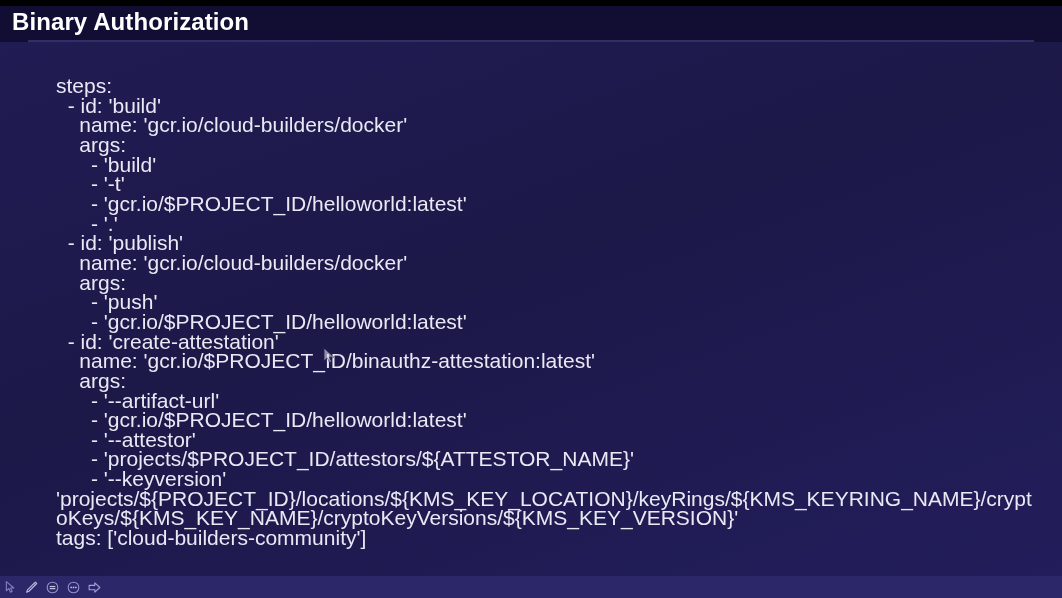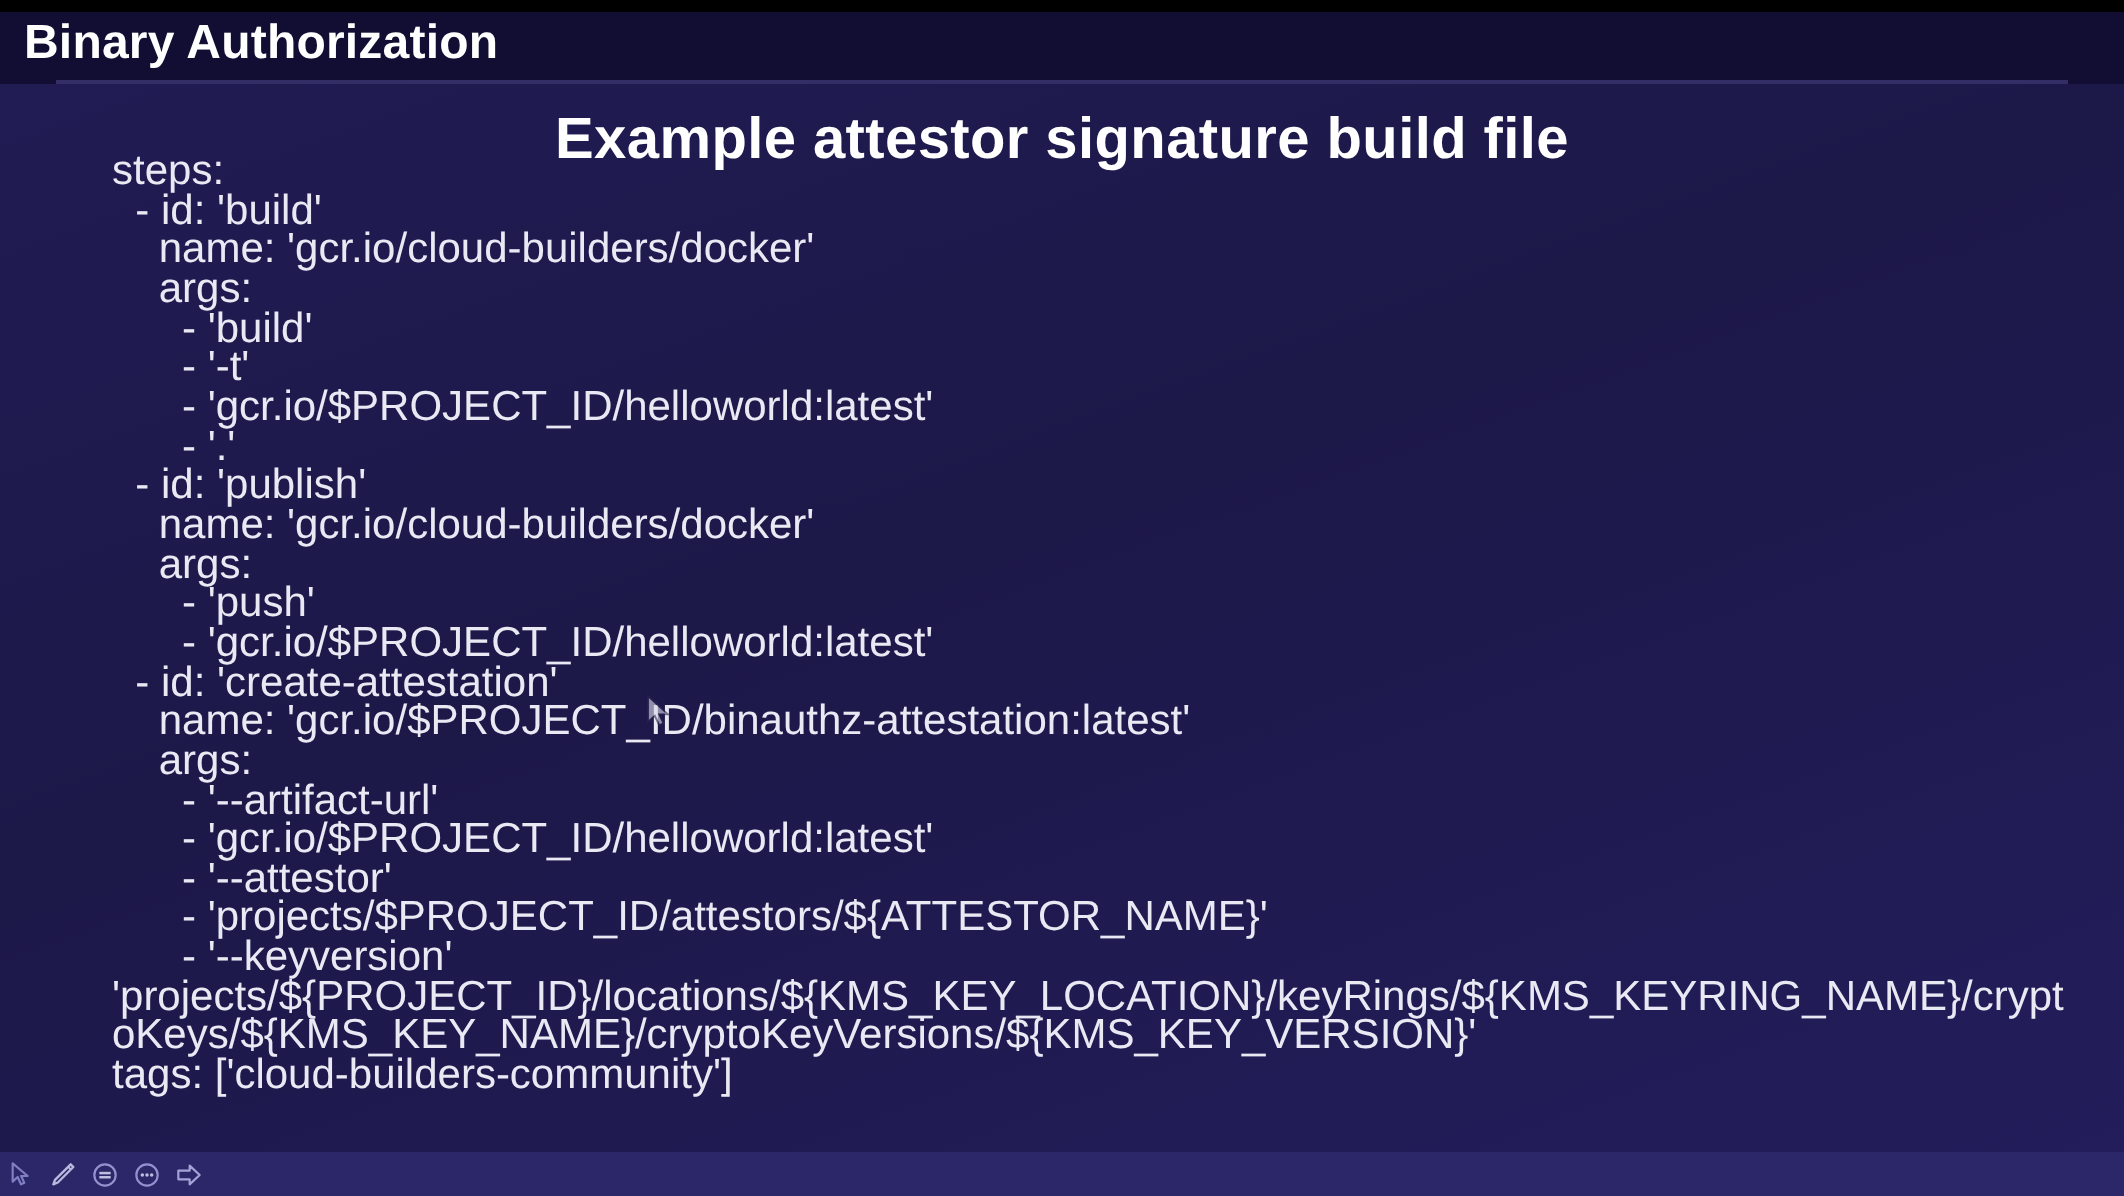--- a/index.html
+++ b/index.html
@@ -132,21 +132,20 @@
 <body>
 
 <div id="slide">
 
   <div class="top-letterbox"></div>
 
   <div class="header-band"></div>
   <div class="header-title">Binary Authorization</div>
   <div class="header-rule"></div>
 
-  <div class="slide-title">Example attestor signature build file</div>
 
   <div class="code-block"><div class="code-line">steps:</div><div class="code-line">  - id: 'build'</div><div class="code-line">    name: 'gcr.io/cloud-builders/docker'</div><div class="code-line">    args:</div><div class="code-line">      - 'build'</div><div class="code-line">      - '-t'</div><div class="code-line">      - 'gcr.io/$PROJECT_ID/helloworld:latest'</div><div class="code-line">      - '.'</div><div class="code-line">  - id: 'publish'</div><div class="code-line">    name: 'gcr.io/cloud-builders/docker'</div><div class="code-line">    args:</div><div class="code-line">      - 'push'</div><div class="code-line">      - 'gcr.io/$PROJECT_ID/helloworld:latest'</div><div class="code-line">  - id: 'create-attestation'</div><div class="code-line">    name: 'gcr.io/$PROJECT_ID/binauthz-attestation:latest'</div><div class="code-line">    args:</div><div class="code-line">      - '--artifact-url'</div><div class="code-line">      - 'gcr.io/$PROJECT_ID/helloworld:latest'</div><div class="code-line">      - '--attestor'</div><div class="code-line">      - 'projects/$PROJECT_ID/attestors/${ATTESTOR_NAME}'</div><div class="code-line">      - '--keyversion'</div><div class="code-line wrapped">'projects/${PROJECT_ID}/locations/${KMS_KEY_LOCATION}/keyRings/${KMS_KEYRING_NAME}/cryptoKeys/${KMS_KEY_NAME}/cryptoKeyVersions/${KMS_KEY_VERSION}'</div><div class="code-line">tags: ['cloud-builders-community']</div></div>
 
   <div class="mouse-cursor" style="left: 323px; top: 347px;">
     <svg viewBox="0 0 13 17" width="13" height="17" aria-hidden="true">
       <path d="M1 1 L1 14 L4.4 10.9 L6.6 15.6 L8.7 14.6 L6.6 10.2 L11 10.2 Z" fill="#d9d9e8" stroke="#2a2650" stroke-width="0.9"></path>
     </svg>
   </div>
 
   <div class="toolbar">

